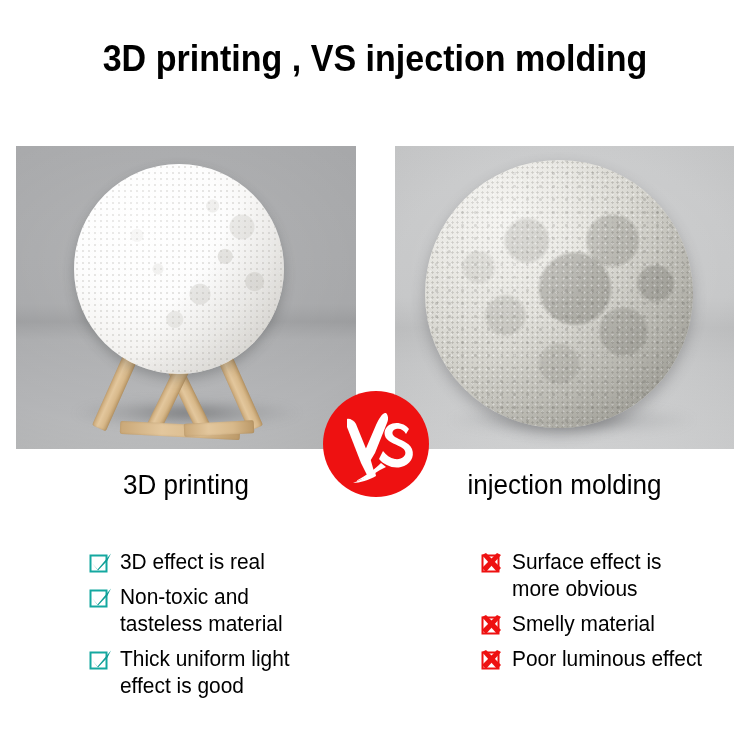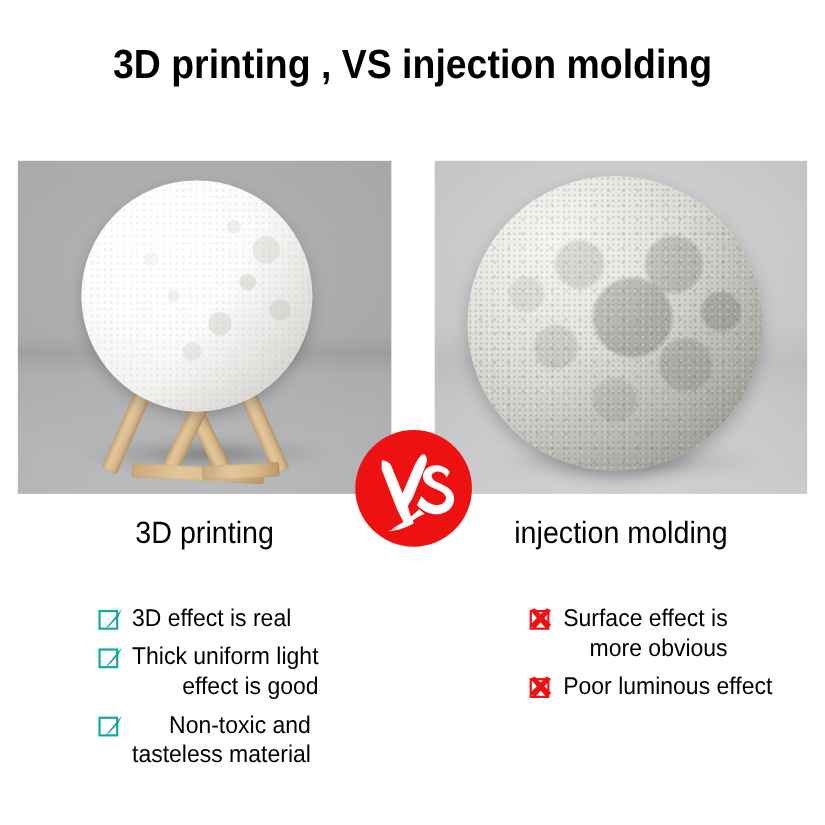--- a/index.html
+++ b/index.html
@@ -222,21 +222,20 @@
     white-space: nowrap;
     color: #000;
   }
   .caption-left  { left: 16px;  width: 340px; text-align: center; transform-origin: center top; }
   .caption-right { left: 395px; width: 339px; text-align: center; transform-origin: center top; }
 
   
   .list {
     position: absolute;
     top: 548px;
-    text-align: right;
   }
   .list-left  { left: 88px;  width: 270px; }
   .list-right { left: 480px; width: 268px; }
 
   .item {
     display: flex;
     align-items: flex-start;
     margin-bottom: 8px;
   }
   .item-icon {
@@ -324,54 +323,64 @@
     <span class="item-text">3D effect is real</span>
   </div>
 
   <div class="item">
     <span class="item-icon">
       <svg viewBox="0 0 24 24" xmlns="http://www.w3.org/2000/svg" aria-hidden="true">
         <rect x="2.5" y="4.5" width="16" height="16" fill="none" stroke="#14a8a0" stroke-width="2"></rect>
         <path d="M4 12 L9.5 18.5 L23 2.5 L19.5 9.5 L10 19.5 Z" fill="#0f9d95"></path>
       </svg>
     </span>
+    <span class="item-text">Non-toxic and
+tasteless material</span>
+  </div>
+
+  <div class="item">
+    <span class="item-icon">
+      <svg viewBox="0 0 24 24" xmlns="http://www.w3.org/2000/svg" aria-hidden="true">
+        <rect x="2.5" y="4.5" width="16" height="16" fill="none" stroke="#14a8a0" stroke-width="2"></rect>
+        <path d="M4 12 L9.5 18.5 L23 2.5 L19.5 9.5 L10 19.5 Z" fill="#0f9d95"></path>
+      </svg>
+    </span>
     <span class="item-text">Thick uniform light
 effect is good</span>
-  </div>
-
-  <div class="item">
-    <span class="item-icon">
-      <svg viewBox="0 0 24 24" xmlns="http://www.w3.org/2000/svg" aria-hidden="true">
-        <rect x="2.5" y="4.5" width="16" height="16" fill="none" stroke="#14a8a0" stroke-width="2"></rect>
-        <path d="M4 12 L9.5 18.5 L23 2.5 L19.5 9.5 L10 19.5 Z" fill="#0f9d95"></path>
-      </svg>
-    </span>
-    <span class="item-text">Non-toxic and
-tasteless material</span>
   </div>
 </div>
 
 <div class="list list-right">
 
   <div class="item">
     <span class="item-icon">
       <svg viewBox="0 0 24 24" xmlns="http://www.w3.org/2000/svg" aria-hidden="true">
         <rect x="2.5" y="4.5" width="16" height="16" fill="none" stroke="#ee1111" stroke-width="2"></rect>
         <path d="M2 4 L6 2 L21 17 L17 21 Z" fill="#ee1111"></path>
         <path d="M21 4 L17 2 L2 17 L6 21 Z" fill="#ee1111"></path>
       </svg>
     </span>
     <span class="item-text">Surface effect is
 more obvious</span>
   </div>
 
-
   <div class="item">
     <span class="item-icon">
       <svg viewBox="0 0 24 24" xmlns="http://www.w3.org/2000/svg" aria-hidden="true">
         <rect x="2.5" y="4.5" width="16" height="16" fill="none" stroke="#ee1111" stroke-width="2"></rect>
         <path d="M2 4 L6 2 L21 17 L17 21 Z" fill="#ee1111"></path>
         <path d="M21 4 L17 2 L2 17 L6 21 Z" fill="#ee1111"></path>
       </svg>
     </span>
+    <span class="item-text">Smelly material</span>
+  </div>
+
+  <div class="item">
+    <span class="item-icon">
+      <svg viewBox="0 0 24 24" xmlns="http://www.w3.org/2000/svg" aria-hidden="true">
+        <rect x="2.5" y="4.5" width="16" height="16" fill="none" stroke="#ee1111" stroke-width="2"></rect>
+        <path d="M2 4 L6 2 L21 17 L17 21 Z" fill="#ee1111"></path>
+        <path d="M21 4 L17 2 L2 17 L6 21 Z" fill="#ee1111"></path>
+      </svg>
+    </span>
     <span class="item-text">Poor luminous effect</span>
   </div>
 </div>
 
 </body></html>

